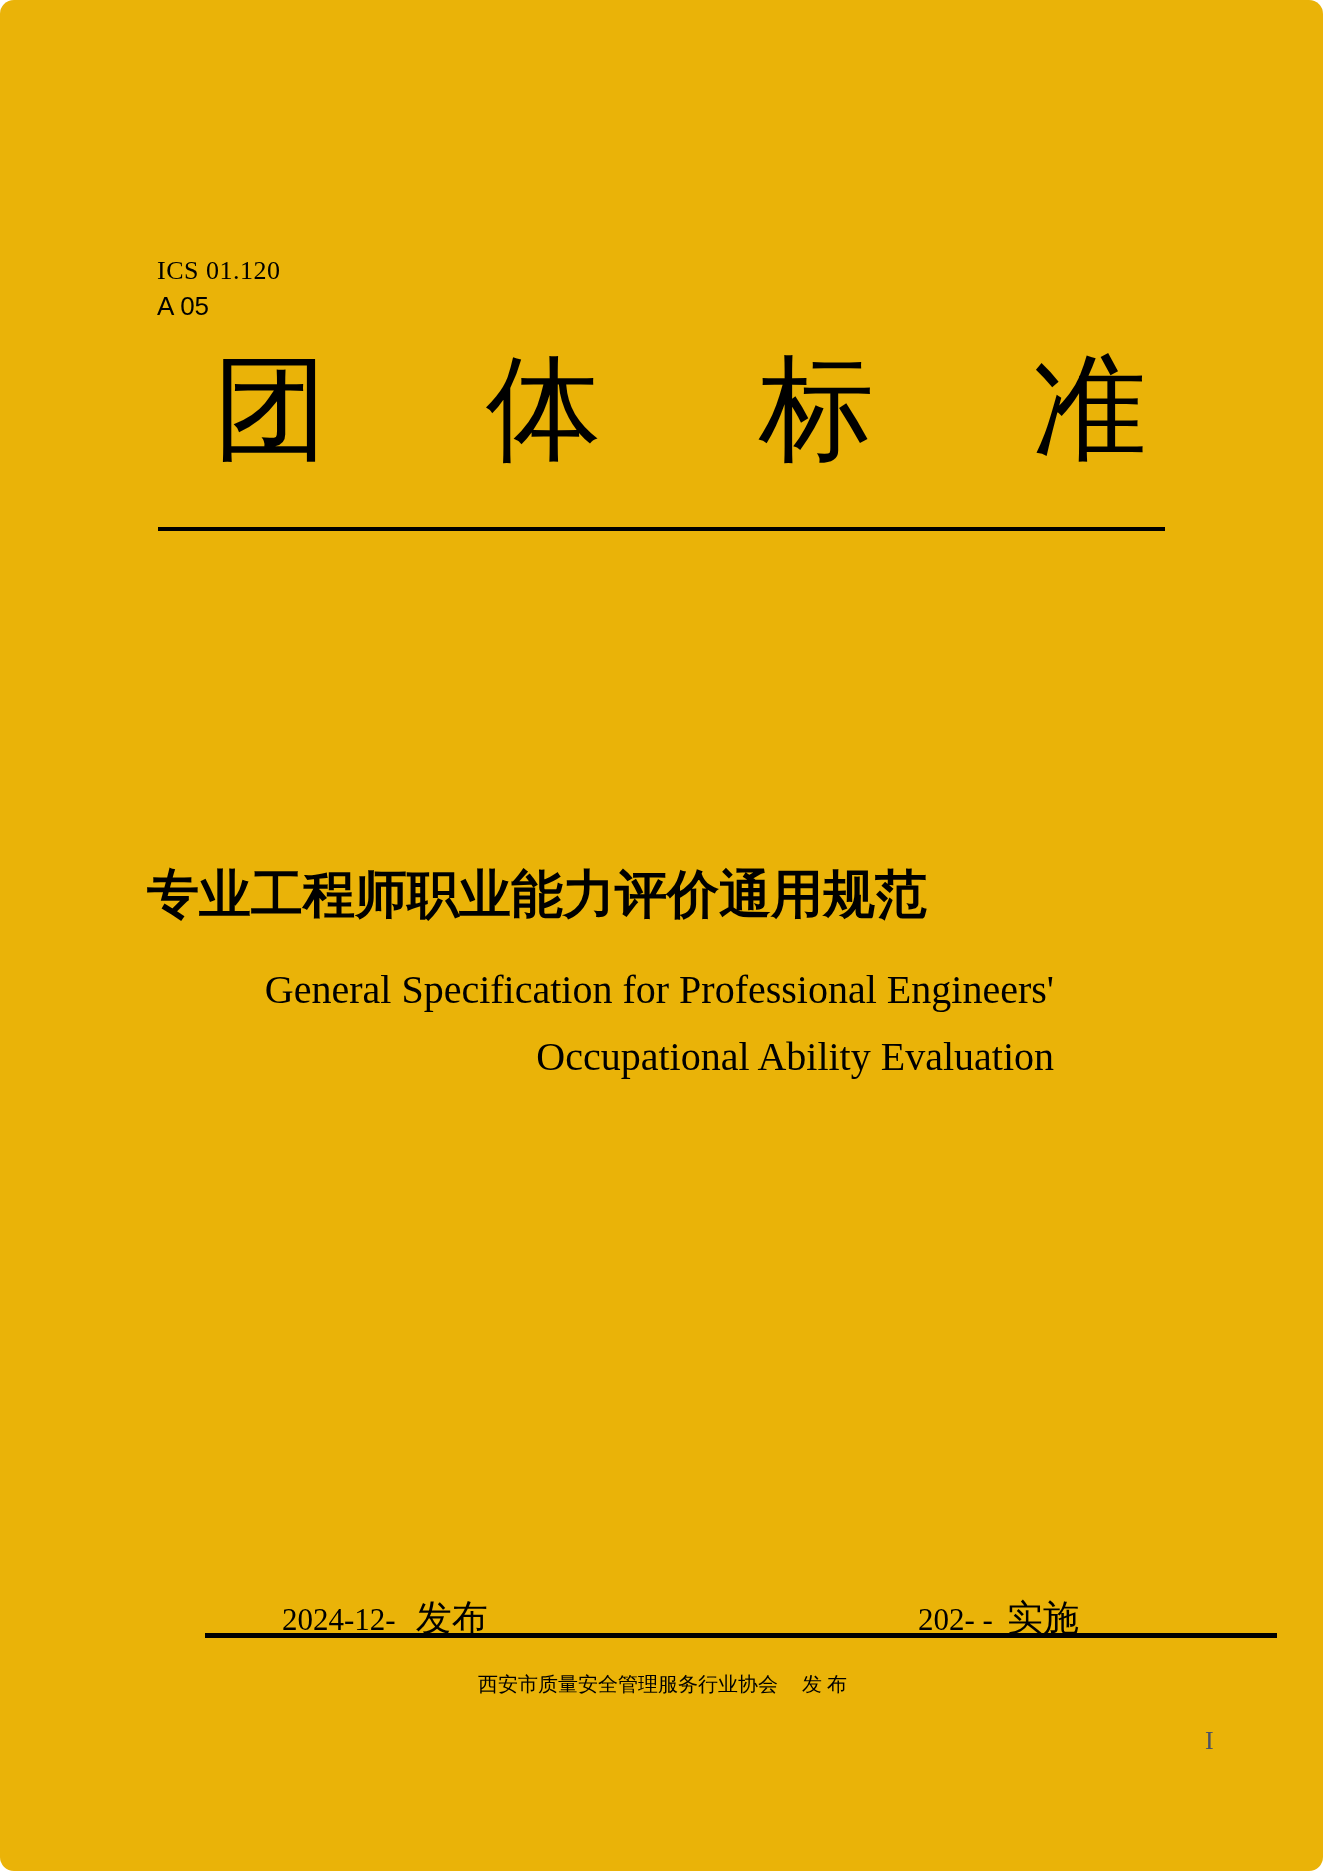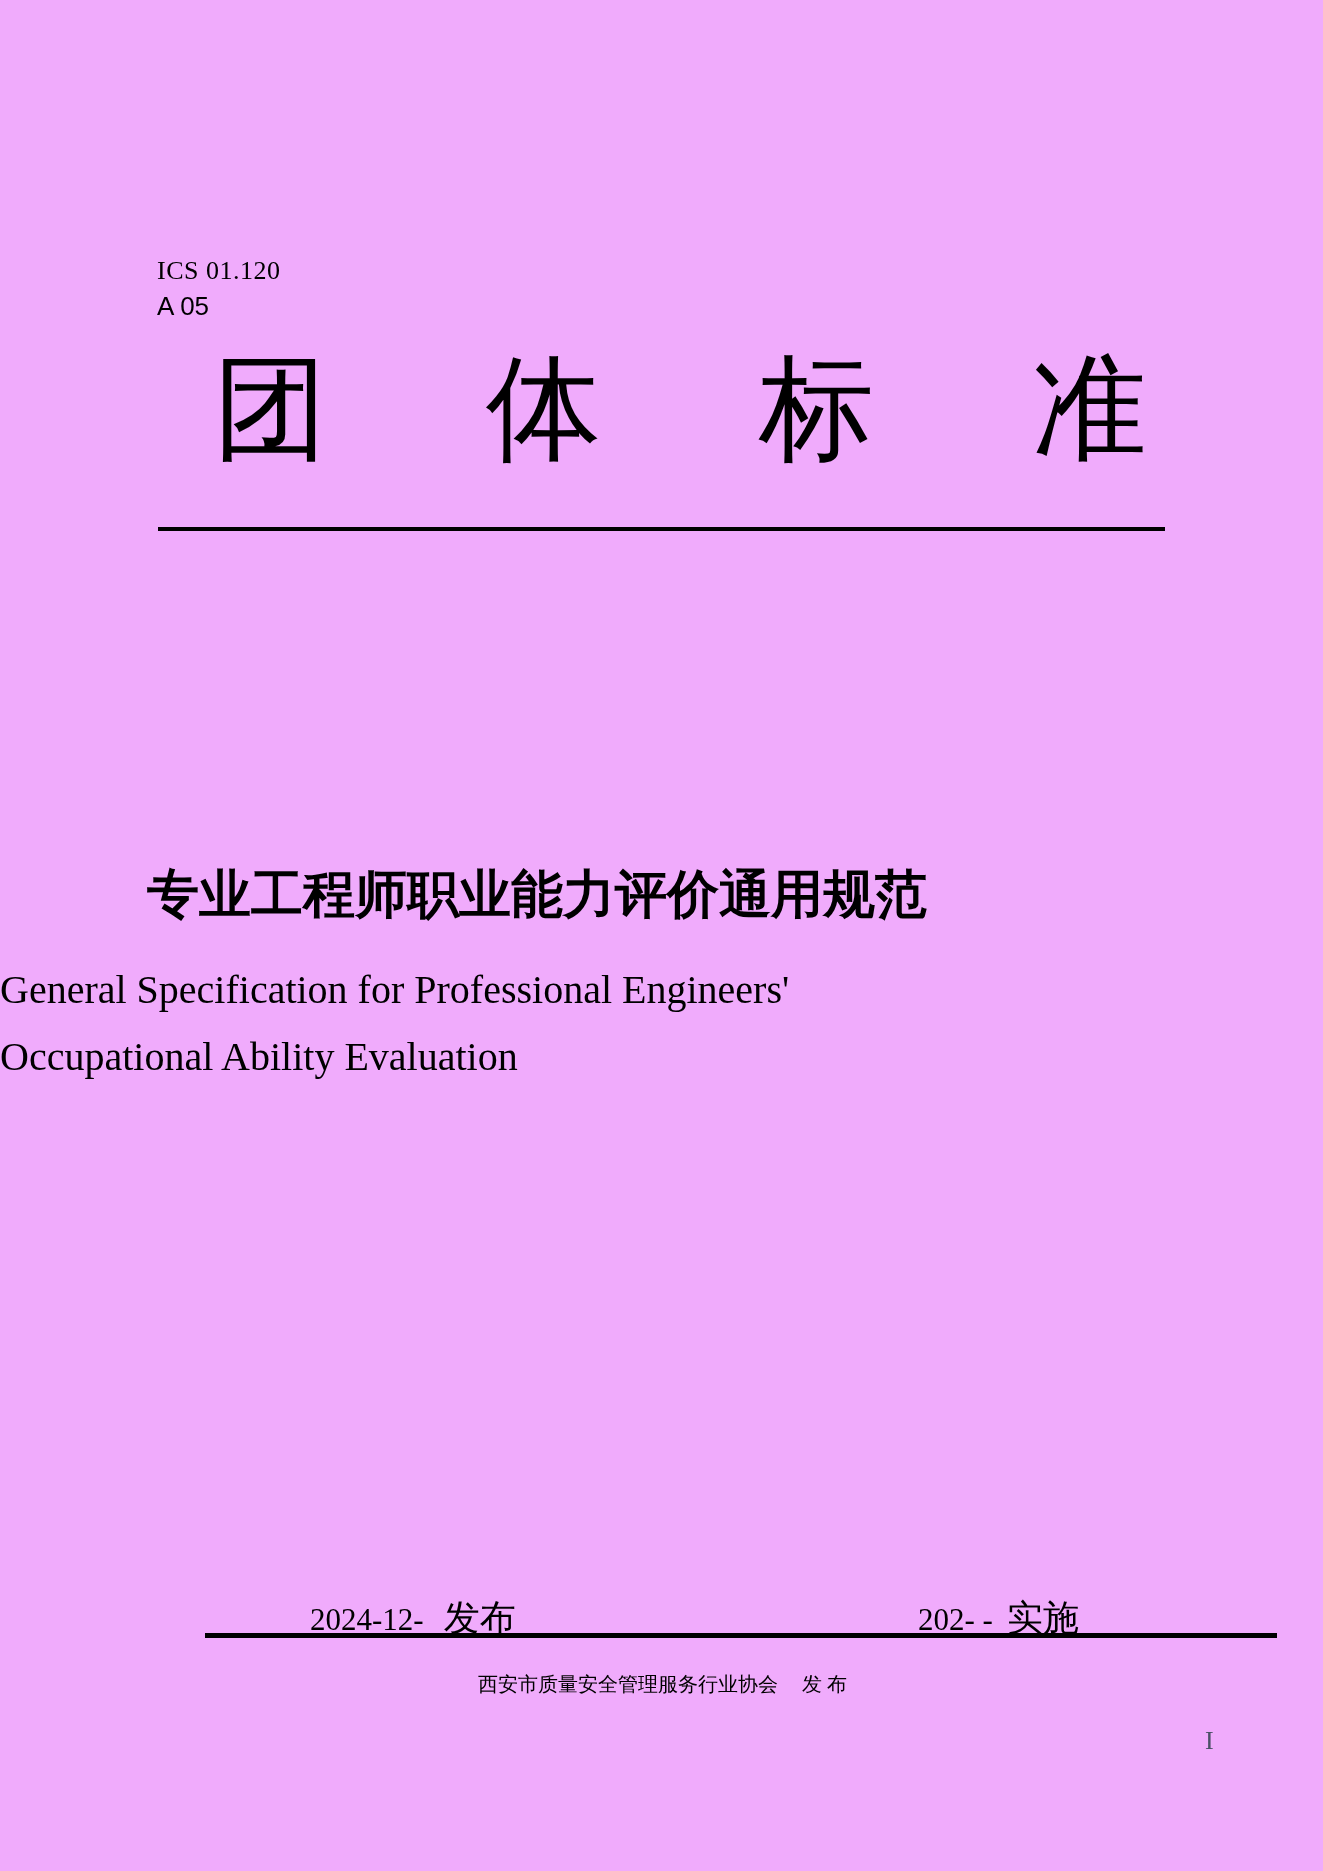--- a/index.html
+++ b/index.html
@@ -4,24 +4,25 @@
 <style>
   html, body {
     margin: 0;
     padding: 0;
     background: #ffffff;
   }
   .page {
     position: relative;
     width: 1323px;
     height: 1871px;
-    background: #f0abfc;
+    background: #eab308;
     overflow: hidden;
     font-family: "Liberation Serif", "DejaVu Serif", serif;
     color: #000000;
+    border-radius: 14px;
   }
   .abs { position: absolute; }
 
   .ics-code {
     left: 157px; top: 256px;
     font-size: 26px;
     font-family: "Liberation Serif", "DejaVu Serif", serif;
     letter-spacing: 0.5px;
   }
   .class-code {
@@ -59,35 +60,35 @@
     text-align: center;
     font-size: 52px;
     font-weight: 700;
     font-family: "Liberation Sans", "DejaVu Sans", sans-serif;
     letter-spacing: 0px;
   }
 
   .title-en {
     left: 0;
     width: 1054px;
-    text-align: left;
+    text-align: right;
     font-size: 40px;
     font-family: "Liberation Serif", "DejaVu Serif", serif;
   }
   .title-en-1 { top: 966px; }
   .title-en-2 { top: 1033px; }
 
   .date-group {
     top: 1594px;
     display: flex;
     align-items: baseline;
     font-size: 31px;
     white-space: nowrap;
   }
-  .date-left  { left: 282px; gap: 20px; margin-left: 28px; }
+  .date-left  { left: 282px; gap: 20px; }
   .date-right { left: 918px; gap: 14px; }
   .date-num {
     font-family: "Liberation Serif", "DejaVu Serif", serif;
   }
   .date-label {
     font-family: Liberation Mono, monospace;
     font-size: 36px;
   }
 
   .publisher-row {

